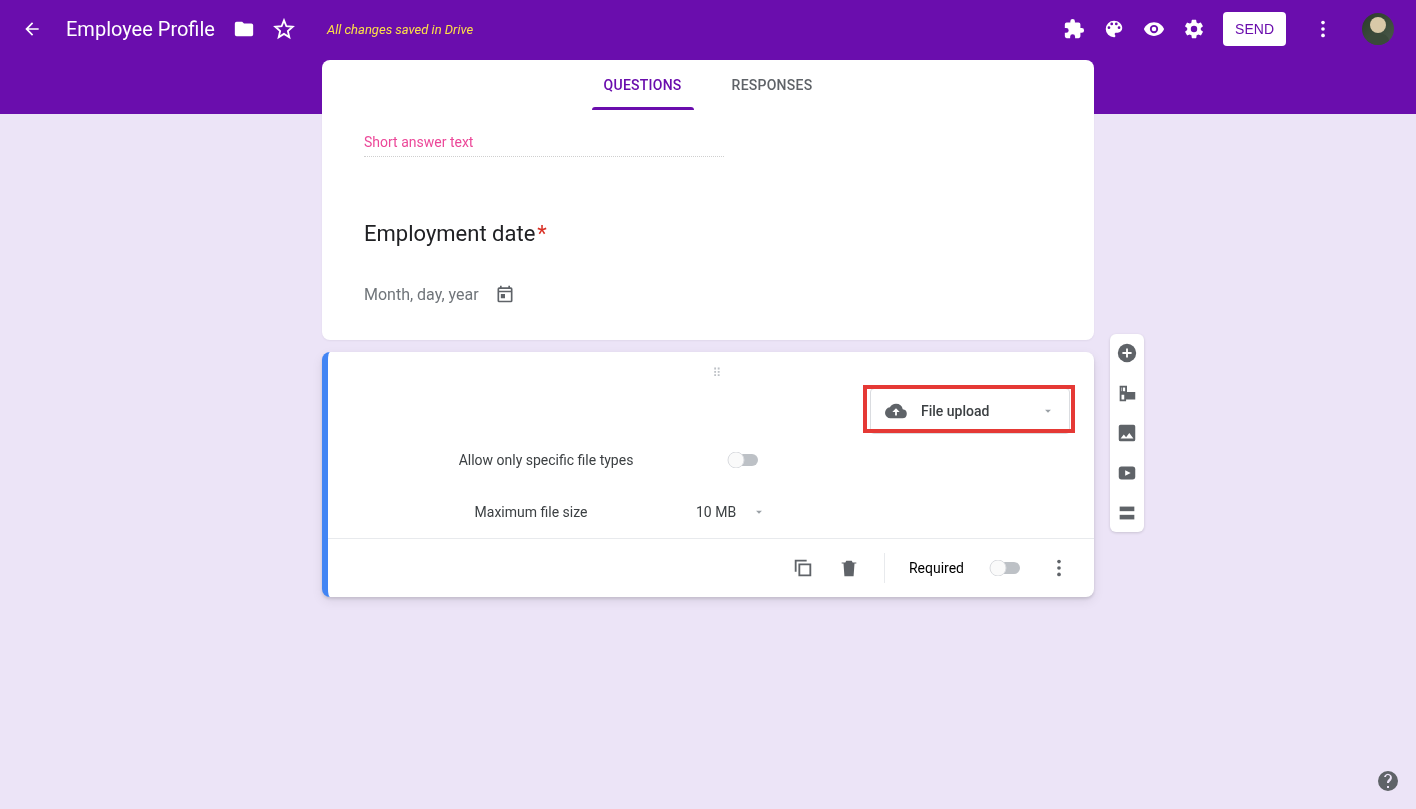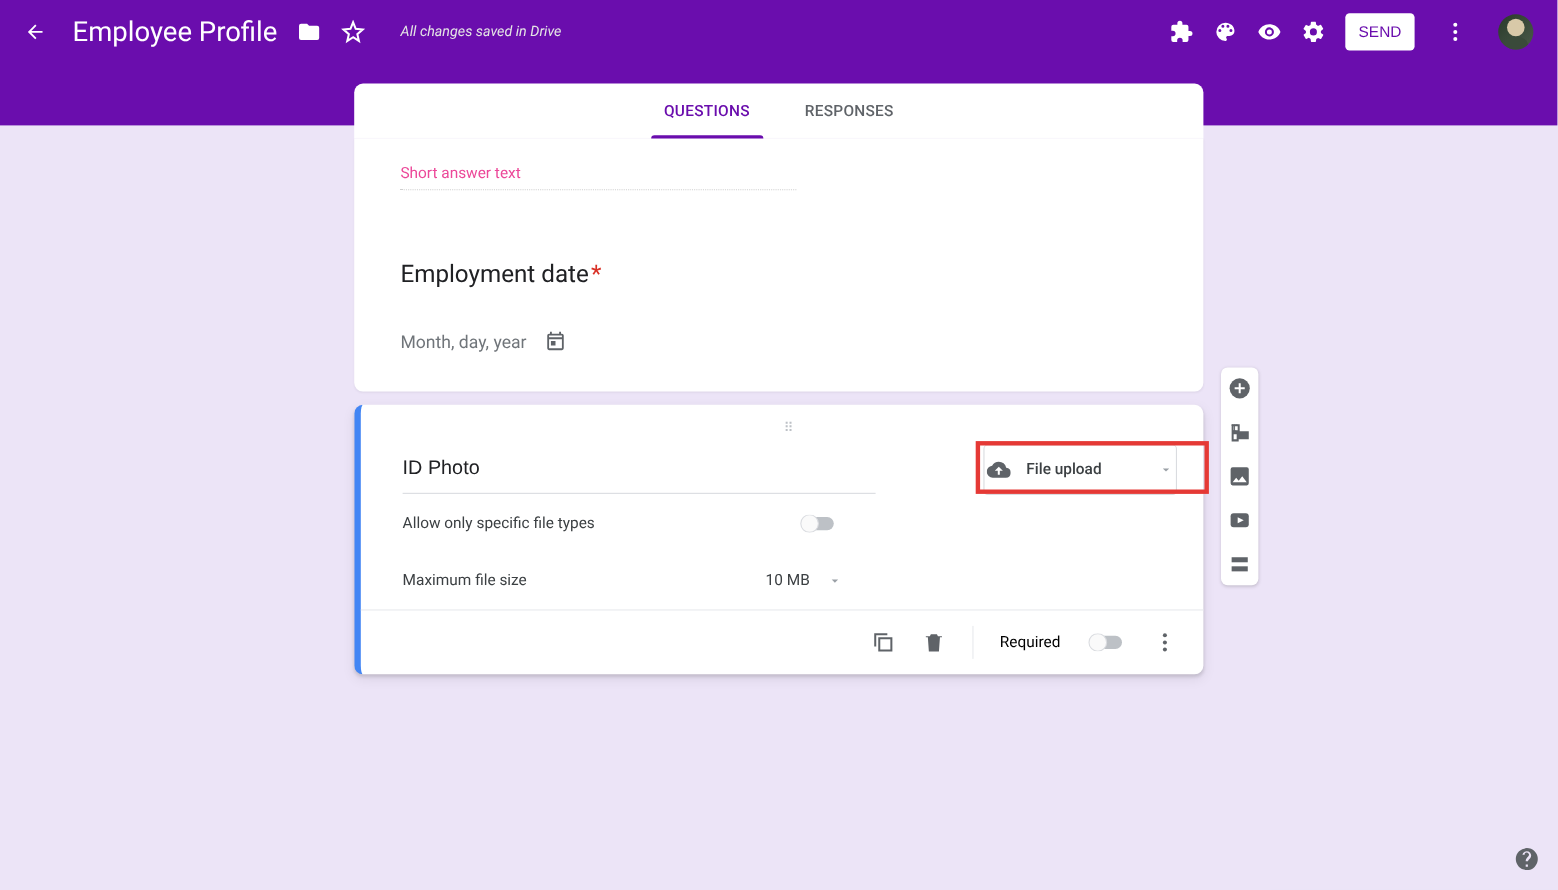--- a/index.html
+++ b/index.html
@@ -18,37 +18,37 @@
     position: relative;
   }
   .topbar {
     display: flex;
     align-items: center;
     height: 58px;
     gap: 18px;
     color: #fff;
   }
   .back-ico { width: 20px; height: 20px; fill: #fff; cursor: pointer; }
-  .title { font-size: 25px; font-weight: 400; color: #fff; margin-left: 6px; }
+  .title { font-size: 20px; font-weight: 400; color: #fff; margin-left: 6px; }
   .folder-ico, .star-ico { width: 22px; height: 22px; fill: #fff; cursor: pointer; }
-  .save-text { color: #e5e5e5; font-style: italic; font-size: 13px; margin-left: 14px; }
+  .save-text { color: #fde047; font-style: italic; font-size: 13px; margin-left: 14px; }
   .top-spacer { flex: 1; }
   .hdr-ico { width: 22px; height: 22px; fill: #fff; cursor: pointer; }
   .send-btn {
     background: #fff; color: #6a0dad; font-size: 14px; font-weight: 500;
     border: none; border-radius: 4px; padding: 9px 12px; cursor: pointer;
   }
   .avatar { width: 32px; height: 32px; border-radius: 50%; background: linear-gradient(135deg,#2a3a2a,#4a5a4a); position: relative; overflow: hidden; cursor:pointer; margin-left:10px;}
   .avatar::after{content:"";position:absolute;left:8px;top:4px;width:16px;height:16px;border-radius:50%;background:#d8c9a8;}
   .avatar::before{content:"";position:absolute;left:5px;bottom:-4px;width:22px;height:16px;border-radius:50% 50% 0 0;background:#3a4a3a;}
 
   .stage {
     position: absolute;
     left: 322px;
-    top: 76px;
+    top: 60px;
     width: 772px;
   }
   .tabs-card {
     background: #fff;
     border-radius: 8px 8px 0 0;
     display:flex;
     justify-content:center;
     gap: 50px;
     height: 50px;
     align-items:center;
@@ -86,30 +86,30 @@
     position:relative;
   }
   .drag-dots { text-align:center; color:#bdc1c6; letter-spacing:2px; font-size:12px; cursor:grab;}
   .ac-row1 { display:flex; align-items:center; gap:18px; margin-top:8px;}
   .q-input {
     font-size:18px; color:#202124; border:none; border-bottom:1px solid #dadce0;
     padding: 10px 0 12px 0; width: 430px; background:transparent; outline:none;
   }
   .type-select {
     border: 1px solid #dadce0; border-radius:4px; height: 46px;
-    display:flex; align-items:center; gap:14px; padding: 0 2px; width: 176px;
+    display:flex; align-items:center; gap:14px; padding: 0 14px; width: 200px;
     cursor:pointer; position:relative; margin-left:auto;
   }
   .type-select .cloud{ width:22px; height:22px; fill:#5f6368;}
   .type-select .lbl{ font-size:14px; color:#3c4043; font-weight:500;}
   .type-select .caret{ width:14px; height:14px; fill:#9aa0a6; margin-left:auto;}
   .red-highlight { position:absolute; border: 4px solid #e53935; width: 212px; height:48px; left:-8px; top:-4px; pointer-events:none; z-index:5;}
 
   .config-row{ display:flex; align-items:center; padding: 18px 0; font-size:14px; color:#3c4043;}
-  .config-row .lab{ flex: 0 0 360px;}
+  .config-row .lab{ flex: 0 0 360px; text-align: center;}
   .toggle{ width:36px; height:16px; cursor:pointer;}
   .mini-select{ display:flex; align-items:center; gap:16px; color:#3c4043; font-size:14px; cursor:pointer;}
   .mini-select .caret{ width:14px;height:14px; fill:#9aa0a6;}
   .limit-note{ font-size:13px; color:#5f6368; padding: 8px 0 20px;}
   .limit-note a{ color:#1a73e8; text-decoration:none; margin-left:8px; cursor:pointer;}
 
   .footer-row{
     border-top:1px solid #e8eaed; margin: 0 -24px 0 -38px;
     padding: 14px 24px; display:flex; align-items:center; justify-content:flex-end; gap:24px;
   }
@@ -181,21 +181,20 @@
       <span class="date-placeholder">Month, day, year</span>
       <svg class="cal-ico" viewBox="0 0 24 24">
           <path d="M19 4h-1V2h-2v2H8V2H6v2H5a2 2 0 0 0-2 2v14a2 2 0 0 0 2 2h14a2 2 0 0 0 2-2V6a2 2 0 0 0-2-2zm0 16H5V10h14zm0-12H5V6h14zM7 12h5v5H7z"></path>
         </svg>
     </div>
   </div>
 
   <div class="active-card">
     <div class="drag-dots">⠿</div>
     <div class="ac-row1">
-      <input class="q-input" value="ID Photo" style="">
       <div class="type-select">
         <div class="red-highlight"></div>
         <svg class="cloud" viewBox="0 0 24 24">
             <path d="M19.35 10.04A7.49 7.49 0 0 0 12 4a7.5 7.5 0 0 0-6.65 4.04A6 6 0 0 0 6 20h13a5 5 0 0 0 .35-9.96zM13 13v4h-2v-4H8l4-4 4 4z"></path>
           </svg>
         <span class="lbl">File upload</span>
         <svg class="caret" viewBox="0 0 24 24">
             <path d="M7 10l5 5 5-5z"></path>
           </svg>
       </div>

